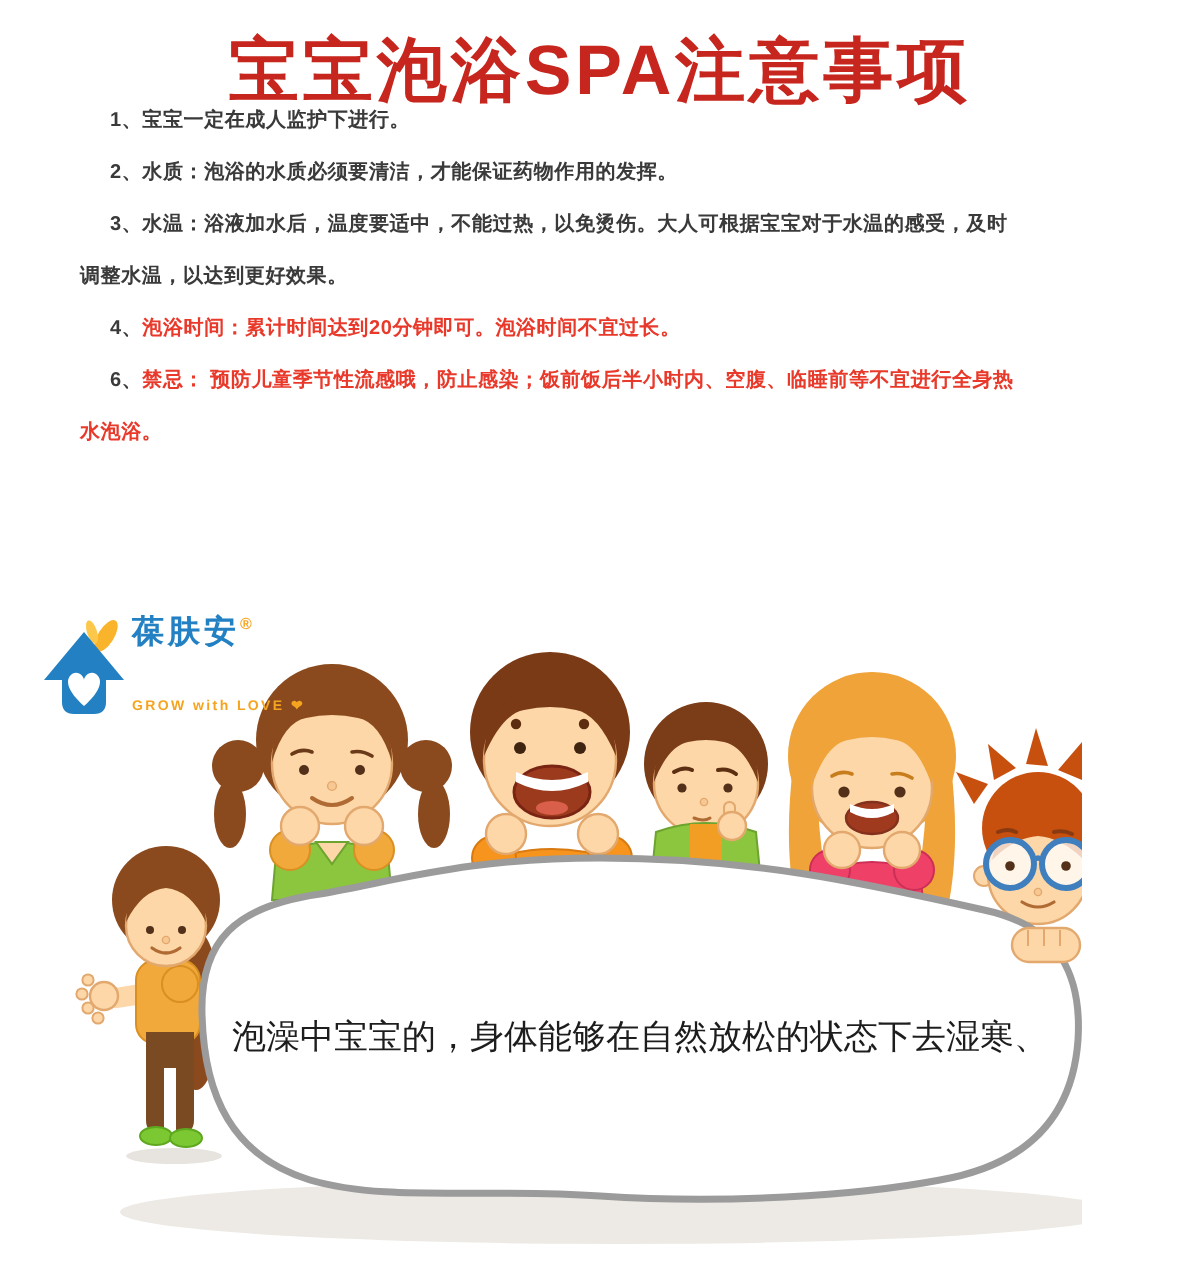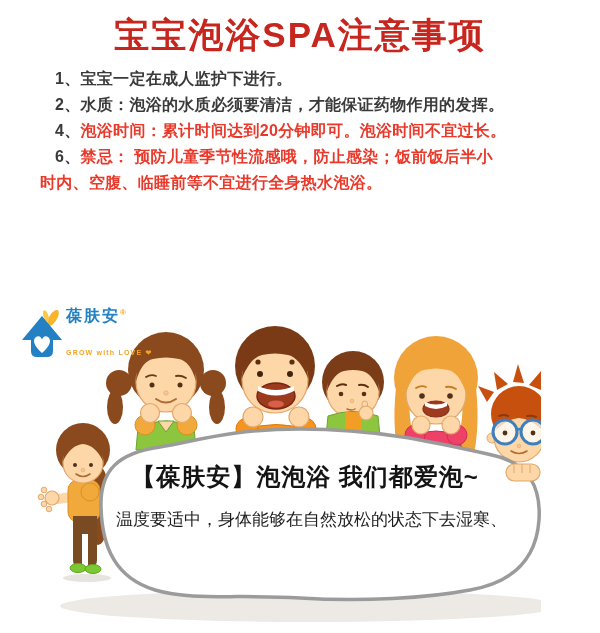--- a/index.html
+++ b/index.html
@@ -1,22 +1,22 @@
 <!DOCTYPE html>
 <html style="--title-red: #c7261e; --warning-red: #e8392b; --body-text: #3a3a3a; --logo-blue: #2280c3; --logo-orange: #f5a41f; --bubble-border: #9b9b9b;"><head>
 <meta charset="utf-8">
 <style>
   html,body{margin:0;padding:0;background:#fff;}
   .page{position:relative;width:541px;height:633px;background:#ffffff;overflow:hidden;
         font-family:"Liberation Sans",sans-serif;}
   .scene{position:absolute;left:0;top:0;z-index:1;}
   .page-title{position:absolute;left:0;top:12px;width:600px;text-align:center;z-index:2;
         font-size:35px;font-weight:bold;letter-spacing:2px;color:var(--title-red,#c7261e);}
-  .notes{position:absolute;left:40px;right:32px;top:66px;z-index:2;
-        font-size:16px;font-weight:bold;line-height:26px;color:var(--body-text,#3a3a3a);
+  .notes{position:absolute;left:40px;right:32px;top:48px;z-index:2;
+        font-size:10px;font-weight:bold;line-height:26px;color:var(--body-text,#3a3a3a);
         letter-spacing:.3px;}
   .note-item{text-indent:15px;}
   .note-text.red{color:var(--warning-red,#e8392b);}
   
   .logo-cn{position:absolute;left:66px;top:306px;z-index:2;font-size:16px;font-weight:bold;
         letter-spacing:2px;color:var(--logo-blue,#2280c3);}
   .logo-cn sup{font-size:8px;color:var(--logo-orange,#f5a41f);letter-spacing:0;}
   .logo-en{position:absolute;left:64px;top:326px;z-index:2;font-size:20px;font-weight:bold;
         font-style:italic;letter-spacing:3px;color:var(--logo-blue,#2280c3);}
   .logo-tag{position:absolute;left:66px;top:349px;z-index:2;font-size:7px;font-weight:bold;
@@ -179,30 +179,32 @@
   <div class="page-title">宝宝泡浴SPA注意事项</div>
 
   <div class="notes">
     <div class="note-item">
       <span class="note-num">1、</span><span class="note-text">宝宝一定在成人监护下进行。</span>
     </div>
     <div class="note-item">
       <span class="note-num">2、</span><span class="note-text">水质：泡浴的水质必须要清洁，才能保证药物作用的发挥。</span>
     </div>
     <div class="note-item">
+      <span class="note-num">3、</span><span class="note-text">水温：浴液加水后，温度要适中，不能过热，以免烫伤。大人可根据宝宝对于水温的感受，及时调整水温，以达到更好效果。</span>
+    </div>
+    <div class="note-item">
       <span class="note-num">4、</span><span class="note-text red">泡浴时间：累计时间达到20分钟即可。泡浴时间不宜过长。</span>
     </div>
     <div class="note-item">
       <span class="note-num">6、</span><span class="note-text red">禁忌： 预防儿童季节性流感哦，防止感染；饭前饭后半小时内、空腹、临睡前等不宜进行全身热水泡浴。</span>
     </div>
   </div>
 
   <div class="logo-cn">
     <span>葆肤安</span><sup>®</sup>
   </div>
   <div class="logo-tag">GROW with LOVE ❤</div>
 
-  <div class="bubble-heading">【葆肤安】泡泡浴 我们都爱泡~</div>
   <div class="bubble-body">
-    <div>温度要适中，身体能够在自然放松的状态下去湿寒、</div>
+    <div>泡澡中宝宝的，身体能够在自然放松的状态下去湿寒、</div>
   </div>
 
 </div>
 
 </body></html>

